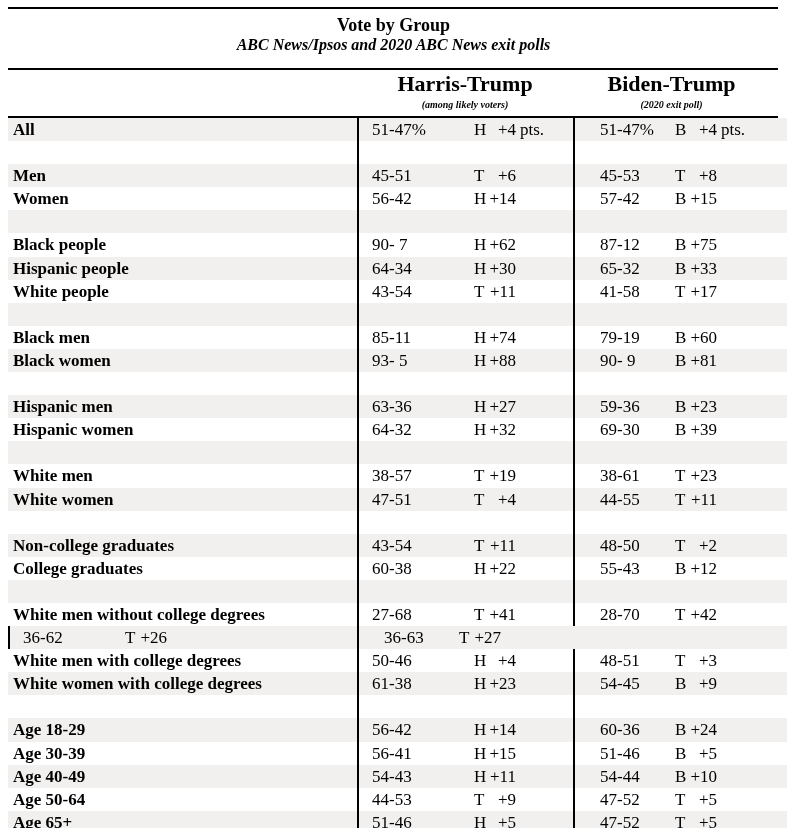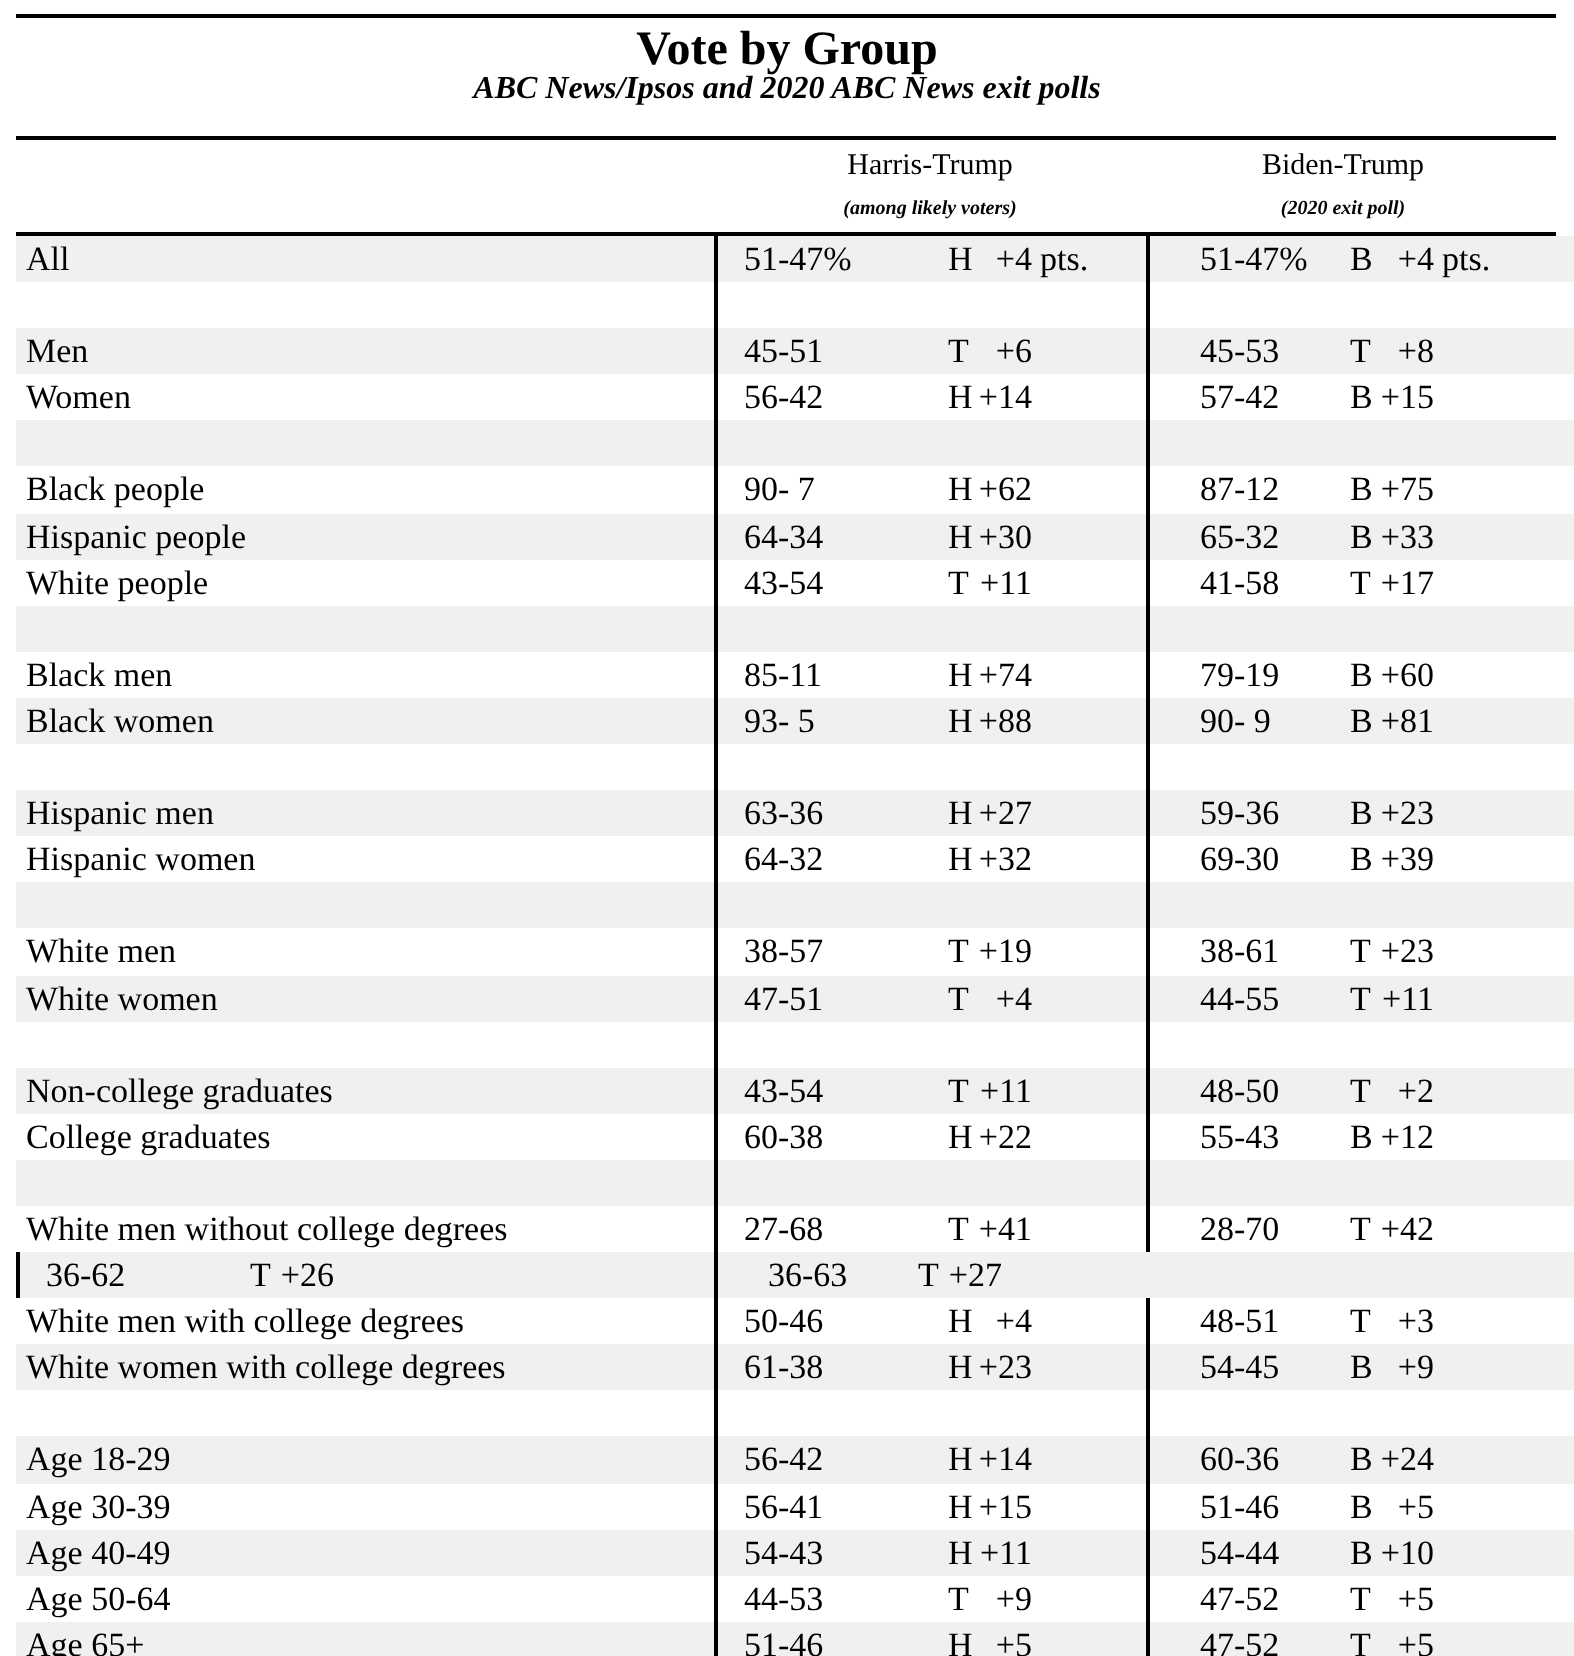--- a/index.html
+++ b/index.html
@@ -6,42 +6,42 @@
   body{
     width:787px;height:828px;overflow:hidden;
     font-family:"Liberation Serif","DejaVu Serif",serif;
     color:#000000;
     -webkit-font-smoothing:antialiased;
   }
   .page{position:relative;width:787px;height:828px;}
   .rule{height:2px;background:#000000;margin:0 8px;width:770px;}
   .rule-top{margin-top:7px;}
   .title{
-    text-align:center;font-weight:bold;font-size:24px;line-height:24px;margin-top:4px;
+    text-align:center;font-weight:bold;font-size:18px;line-height:24px;margin-top:4px;
   }
   .subtitle{
     text-align:center;font-weight:bold;font-style:italic;font-size:16px;line-height:15px;
     margin-bottom:16px;
   }
   .header-row{
     display:grid;grid-template-columns:349px 216px 197px;
     margin-left:8px;height:46px;align-items:start;
   }
   .colhead{text-align:center;padding-top:2px;}
-  .colname{font-weight:normal;font-size:15px;line-height:23px;}
+  .colname{font-weight:bold;font-size:22px;line-height:23px;}
   .colsub{font-weight:bold;font-style:italic;font-size:10px;line-height:19px;}
   .tbody{margin-left:8px;}
   .row{
     display:grid;grid-template-columns:349px 216px 197px;
     height:23.1px;line-height:23.1px;font-size:17px;
   }
   .tbody .row:nth-child(odd){background:#f1f0ee;}
   .row.tail{height:9px;}
   .cell{box-sizing:border-box;overflow:hidden;}
-  .cell.label{font-weight:normal;padding-left:5px;white-space:nowrap;}
+  .cell.label{font-weight:bold;padding-left:5px;white-space:nowrap;}
   .cell.data{border-left:2px solid #000000;display:grid;white-space:nowrap;}
   .cell.data.harris{padding-left:13px;grid-template-columns:102px 14px 28px auto;}
   .cell.data.biden{padding-left:25px;grid-template-columns:75px 14px 28px auto;}
   .split{white-space:pre;}
   .letter{text-align:left;}
   .margin{text-align:right;}
   .unit{padding-left:4px;}
 </style>
 </head>
 <body>

